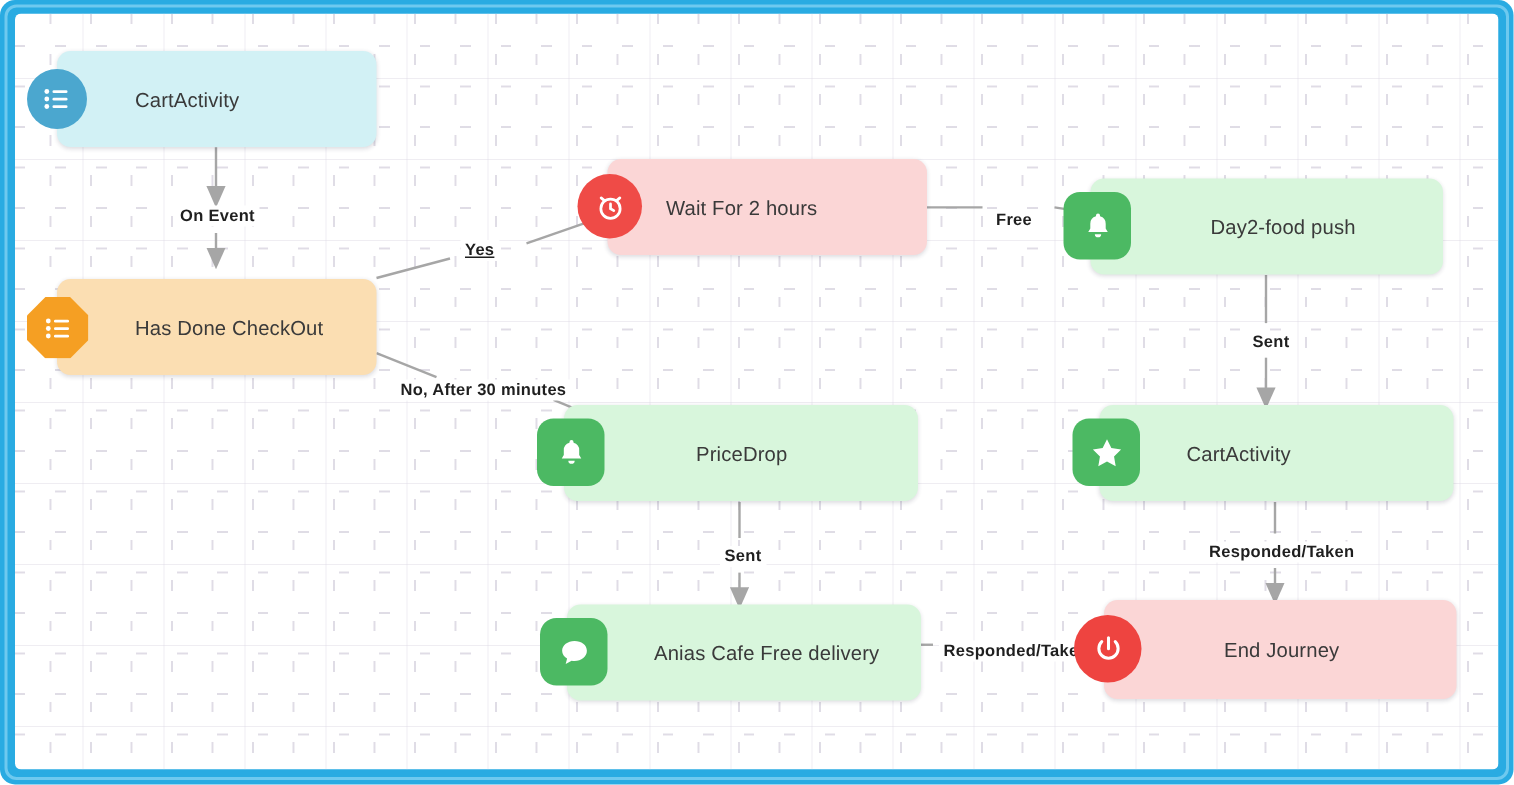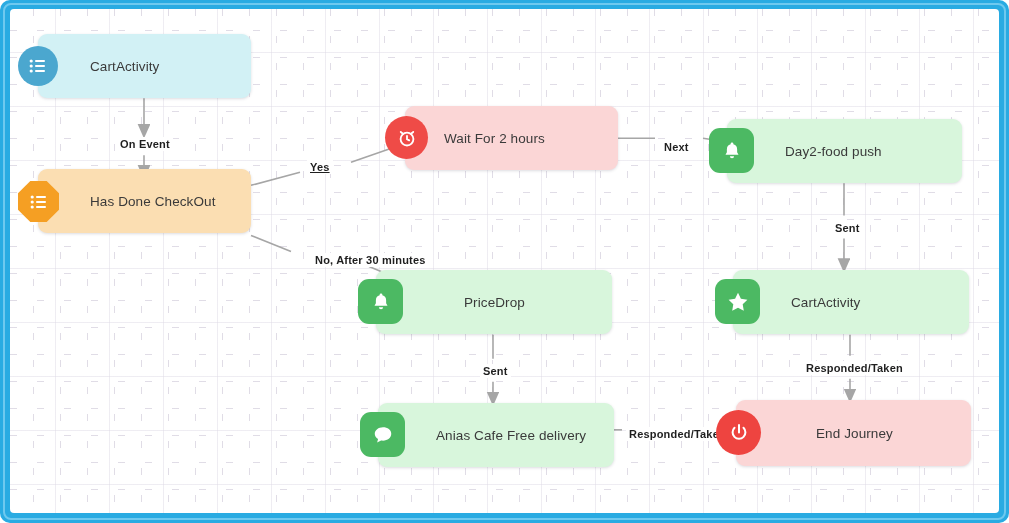--- a/index.html
+++ b/index.html
@@ -87,30 +87,30 @@
   .icon-rounded { border-radius: 11px; }
   .icon-octagon {
     clip-path: polygon(30% 0%, 70% 0%, 100% 30%, 100% 70%, 70% 100%, 30% 100%, 0% 70%, 0% 30%);
   }
 
   
   #node-cart-activity   { left:28px;  top:25px;  width:213px; height:64px; background:#d2f1f5; }
   #node-cart-activity .node-label { margin-left:52px; }
   #node-cart-activity .node-icon  { left:-20px; top:12px; width:40px; height:40px; background:#4ba7cf; }
 
-  #node-has-done-checkout { left:28px; top:160px; width:213px; height:64px; background:#fbdeb2; }
+  #node-has-done-checkout { left:28px; top:177px; width:213px; height:64px; background:#fbdeb2; }
   #node-has-done-checkout .node-label { margin-left:52px; }
   #node-has-done-checkout .node-icon  { left:-20px; top:12px; width:41px; height:41px; background:#f59f23; }
 
   #node-wait-2-hours { left:395px; top:97px; width:213px; height:64px; background:#fbd6d6; }
   #node-wait-2-hours .node-label { margin-left:39px; }
   #node-wait-2-hours .node-icon  { left:-20px; top:10px; width:43px; height:43px; background:#ef4b47; }
 
   #node-day2-food-push { left:717px; top:110px; width:235px; height:64px; background:#d8f6dc; }
-  #node-day2-food-push .node-label { margin-left:58px; }
+  #node-day2-food-push .node-label { margin-left:80px; }
   #node-day2-food-push .node-icon  { left:-18px; top:9px; width:45px; height:45px; background:#4cb963; }
 
   #node-price-drop { left:366px; top:261px; width:236px; height:64px; background:#d8f6dc; }
   #node-price-drop .node-label { margin-left:88px; }
   #node-price-drop .node-icon  { left:-18px; top:9px; width:45px; height:45px; background:#4cb963; }
 
   #node-smileyrating { left:723px; top:261px; width:236px; height:64px; background:#d8f6dc; }
   #node-smileyrating .node-label { margin-left:58px; }
   #node-smileyrating .node-icon  { left:-18px; top:9px; width:45px; height:45px; background:#4cb963; }
 
@@ -128,21 +128,21 @@
     font-size: 11px;
     font-weight: bold;
     color: #1f1f1f;
     white-space: nowrap;
     background: #ffffff;
     padding: 1px 3px;
     letter-spacing: .2px;
   }
   #label-on-event        { left:107px; top:128px; }
   #label-yes             { left:297px; top:151px;text-decoration:underline; }
-  #label-no-after-30     { left:254px; top:244px;margin-left:48px; }
+  #label-no-after-30     { left:254px; top:244px; }
   #label-next            { left:651px; top:131px; }
   #label-sent-day2       { left:822px; top:212px; }
   #label-sent-pricedrop  { left:470px; top:355px; }
   #label-responded-smiley{ left:793px; top:352px; }
   #label-responded-anias { left:616px; top:418px; }
 </style>
 </head>
 <body>
 
 <div id="journey-frame">
@@ -180,21 +180,21 @@
         <path d="M840,369 L840,386" marker-end="url(#arrow)"></path>
 
         <path d="M604,420 L612,420"></path>
         <path d="M713,420 L720,420"></path>
       </g>
     </svg>
 
     <div class="edge-label" id="label-on-event">On Event</div>
     <div class="edge-label" id="label-yes">Yes</div>
     <div class="edge-label" id="label-no-after-30">No, After 30 minutes</div>
-    <div class="edge-label" id="label-next">Next</div>
+    <div class="edge-label" id="label-next">Free</div>
     <div class="edge-label" id="label-sent-day2">Sent</div>
     <div class="edge-label" id="label-sent-pricedrop">Sent</div>
     <div class="edge-label" id="label-responded-smiley">Responded/Taken</div>
     <div class="edge-label" id="label-responded-anias">Responded/Taken</div>
 
     <div class="node" id="node-cart-activity">
       <div class="node-icon icon-circle">
         <svg width="20" height="20" viewBox="0 0 20 20" fill="#fff">
           <circle cx="3.2" cy="5" r="1.6"></circle>
             <rect x="7" y="4.1" width="10" height="1.9" rx="0.9"></rect>

